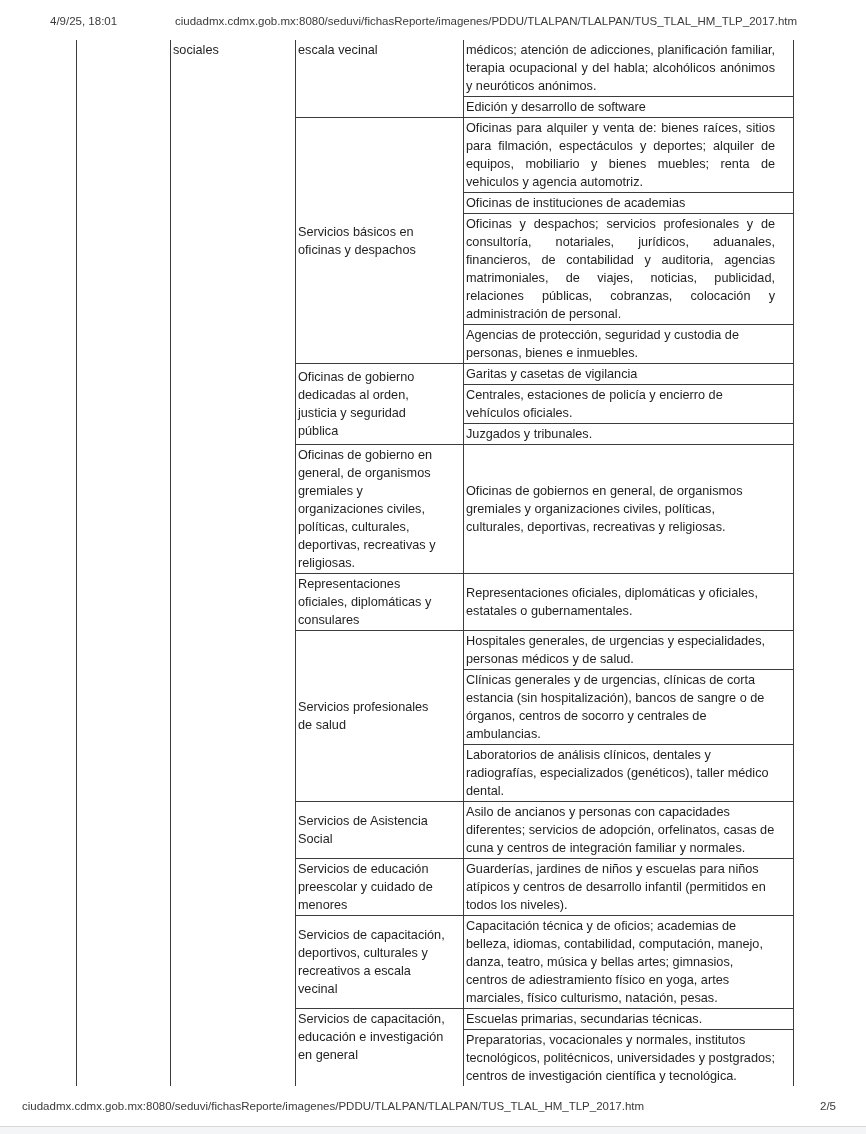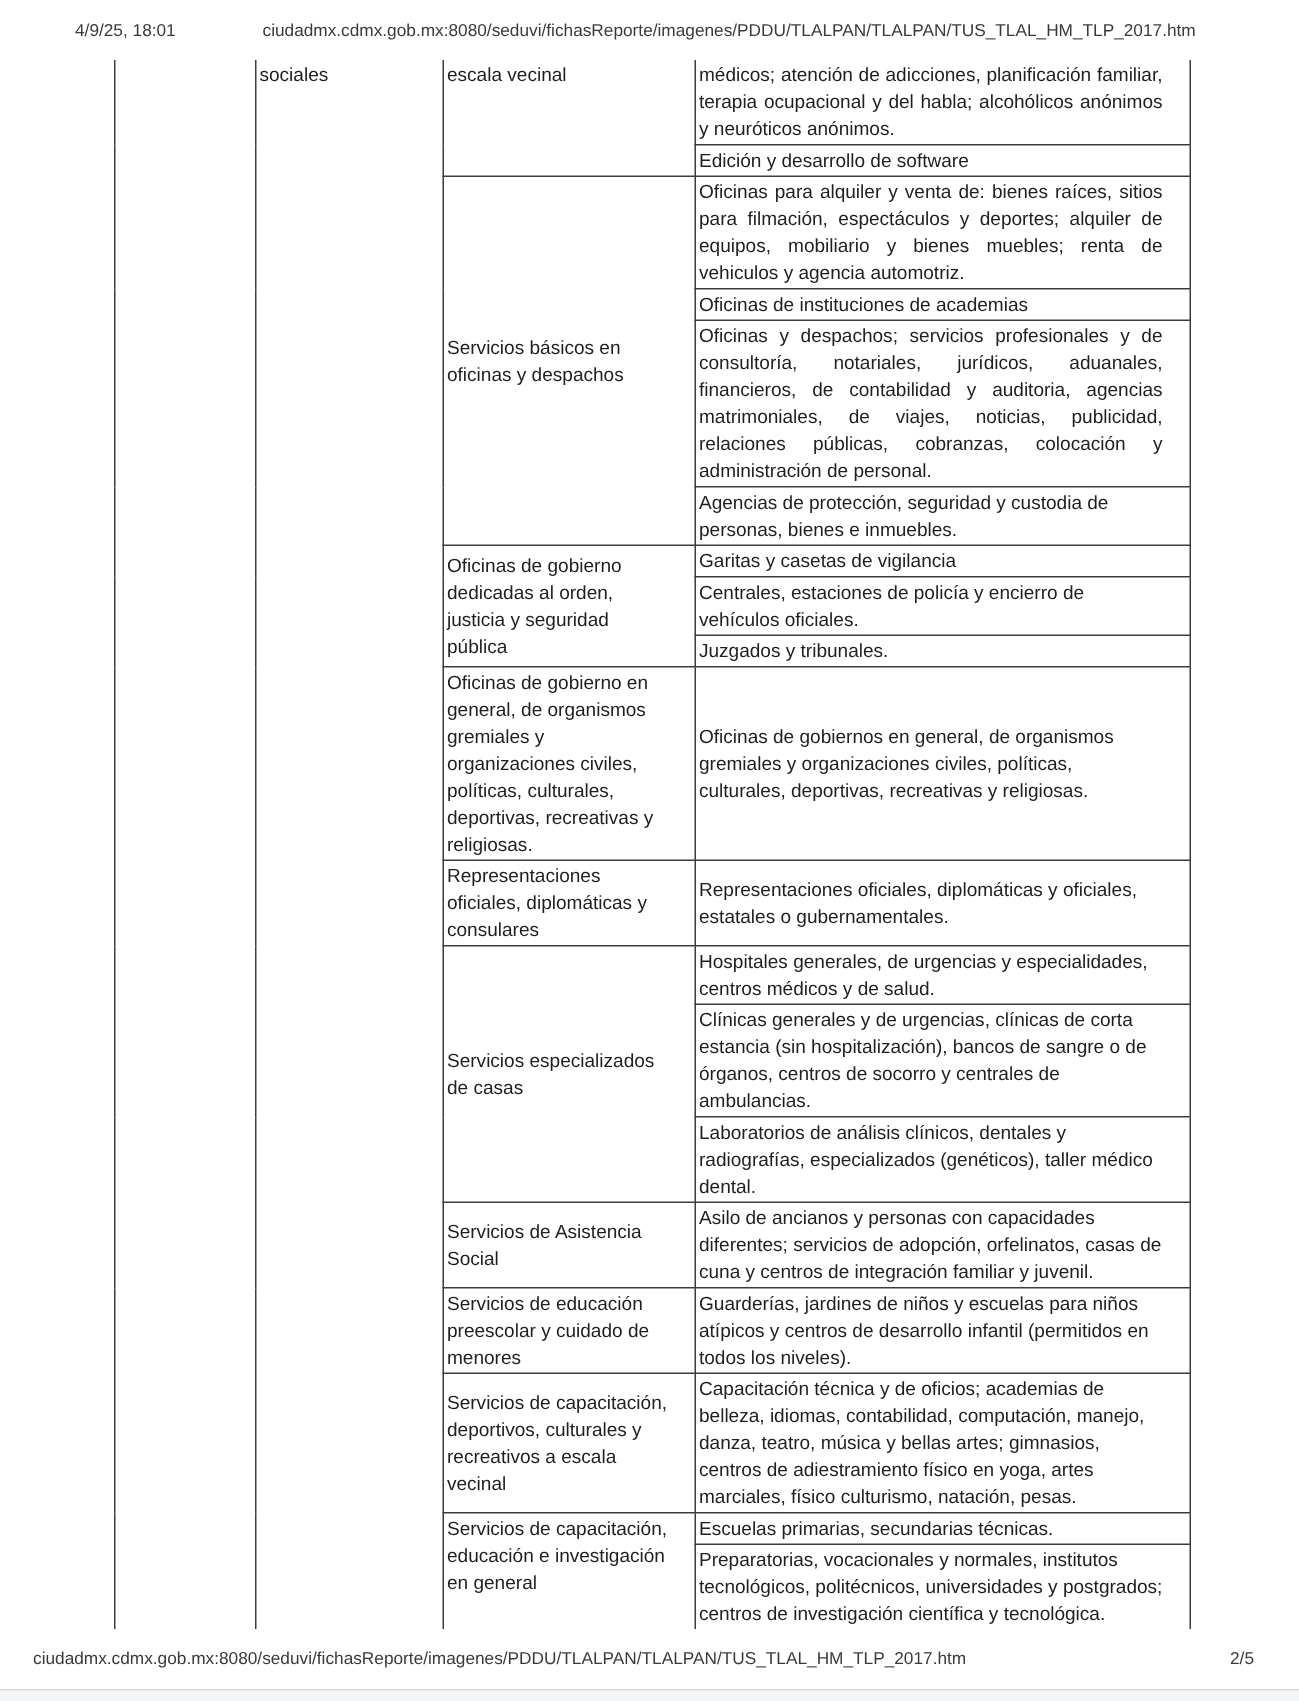--- a/index.html
+++ b/index.html
@@ -105,33 +105,33 @@
       <td>Oficinas de gobierno en general, de organismos gremiales y organizaciones civiles, políticas, culturales, deportivas, recreativas y religiosas.</td>
       <td>Oficinas de gobiernos en general, de organismos gremiales y organizaciones civiles, políticas, culturales, deportivas, recreativas y religiosas.</td>
     </tr>
 
     <tr>
       <td>Representaciones oficiales, diplomáticas y consulares</td>
       <td>Representaciones oficiales, diplomáticas y oficiales, estatales o gubernamentales.</td>
     </tr>
 
     <tr>
-      <td rowspan="3">Servicios especializados de casas</td>
-      <td>Hospitales generales, de urgencias y especialidades, centros médicos y de salud.</td>
+      <td rowspan="3">Servicios profesionales de salud</td>
+      <td>Hospitales generales, de urgencias y especialidades, personas médicos y de salud.</td>
     </tr>
     <tr>
       <td>Clínicas generales y de urgencias, clínicas de corta estancia (sin hospitalización), bancos de sangre o de órganos, centros de socorro y centrales de ambulancias.</td>
     </tr>
     <tr>
       <td>Laboratorios de análisis clínicos, dentales y radiografías, especializados (genéticos), taller médico dental.</td>
     </tr>
 
     <tr>
       <td>Servicios de Asistencia Social</td>
-      <td>Asilo de ancianos y personas con capacidades diferentes; servicios de adopción, orfelinatos, casas de cuna y centros de integración familiar y juvenil.</td>
+      <td>Asilo de ancianos y personas con capacidades diferentes; servicios de adopción, orfelinatos, casas de cuna y centros de integración familiar y normales.</td>
     </tr>
 
     <tr>
       <td>Servicios de educación preescolar y cuidado de menores</td>
       <td>Guarderías, jardines de niños y escuelas para niños atípicos y centros de desarrollo infantil (permitidos en todos los niveles).</td>
     </tr>
 
     <tr>
       <td>Servicios de capacitación, deportivos, culturales y recreativos a escala vecinal</td>
       <td>Capacitación técnica y de oficios; academias de belleza, idiomas, contabilidad, computación, manejo, danza, teatro, música y bellas artes; gimnasios, centros de adiestramiento físico en yoga, artes marciales, físico culturismo, natación, pesas.</td>

